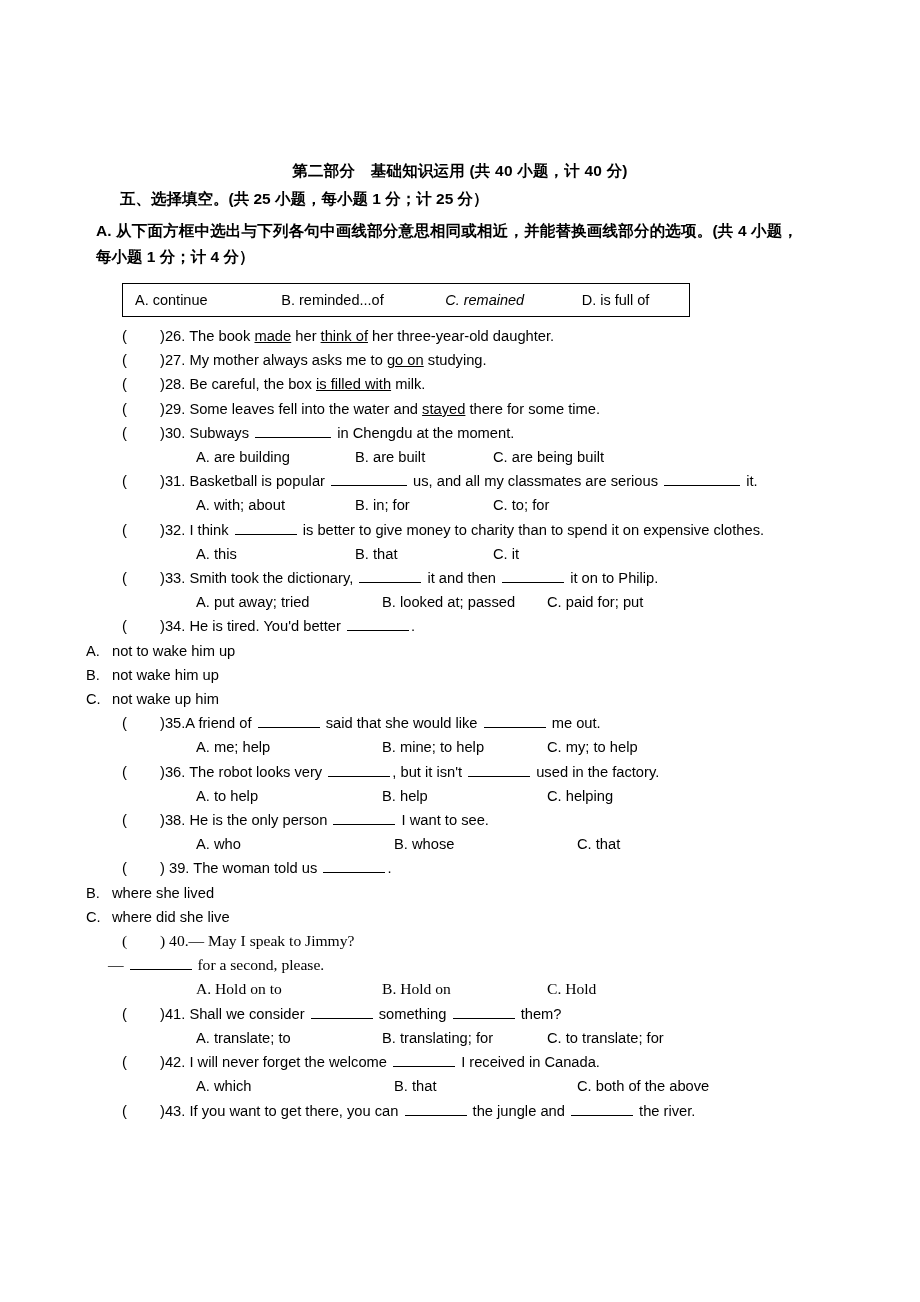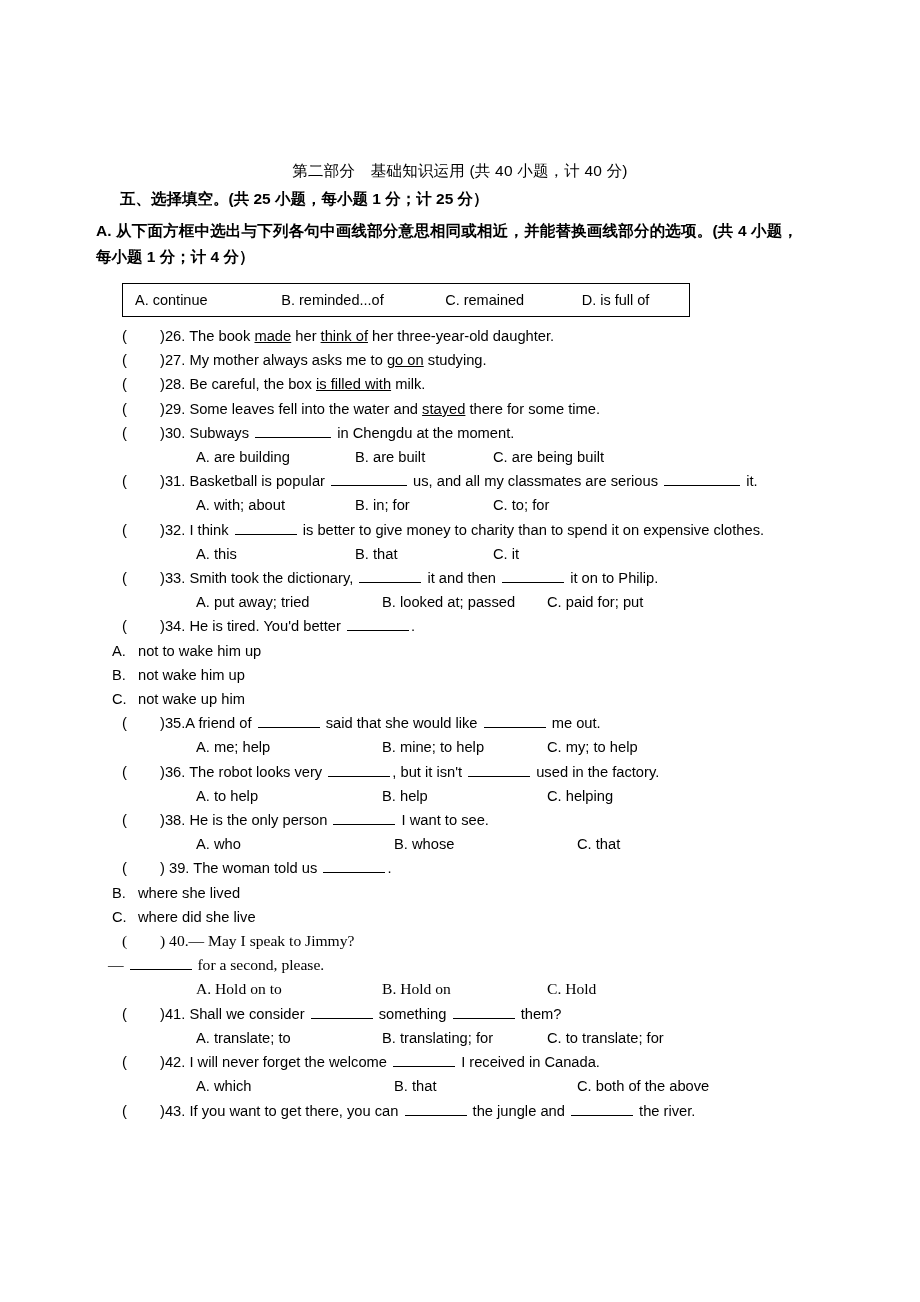--- a/index.html
+++ b/index.html
@@ -22,21 +22,21 @@
     position: absolute;
     left: 0;
     top: 0;
     width: 920px;
   }
 
   
   .part-title {
     text-align: center;
     font-size: 15.5px;
-    font-weight: normal;
+    font-weight: bold;
     letter-spacing: 0.2px;
     margin: 0;
     padding: 158px 120px 0 120px;
     line-height: 26px;
   }
   .section-line {
     font-size: 15.5px;
     font-weight: bold;
     margin: 0;
     padding: 2px 120px 0 120px;
@@ -60,21 +60,21 @@
     width: 568px;
     border: 1.4px solid #000;
     height: 34px;
     display: flex;
     align-items: center;
     font-size: 14.5px;
   }
   .wordbox .cell { display: block; }
   .wordbox .c0 { padding-left: 12px; width: 150px; }
   .wordbox .c1 { width: 168px; }
-  .wordbox .c2 { width: 140px; }
+  .wordbox .c2 { width: 140px; font-style: italic; }
   .wordbox .c3 { width: 110px; }
 
   
   .qlist { padding: 0 0 0 0; }
   .qline {
     font-size: 14.7px;
     line-height: 24.2px;
     padding-left: 122px;
     white-space: nowrap;
     position: relative;
@@ -109,21 +109,21 @@
   .optrow.wide .op0 { width: 186px; }
   .optrow.wide .op1 { width: 165px; }
 
   .optrow.xwide .op0 { width: 198px; }
   .optrow.xwide .op1 { width: 183px; }
 
   
   .optstack {
     font-size: 14.7px;
     line-height: 24.2px;
-    padding-left: 112px;
+    padding-left: 86px;
     white-space: nowrap;
   }
   .optstack .lab { display: inline-block; width: 26px; }
 
   
   .contline {
     font-size: 14.7px;
     line-height: 24.2px;
     padding-left: 108px;
     white-space: nowrap;

